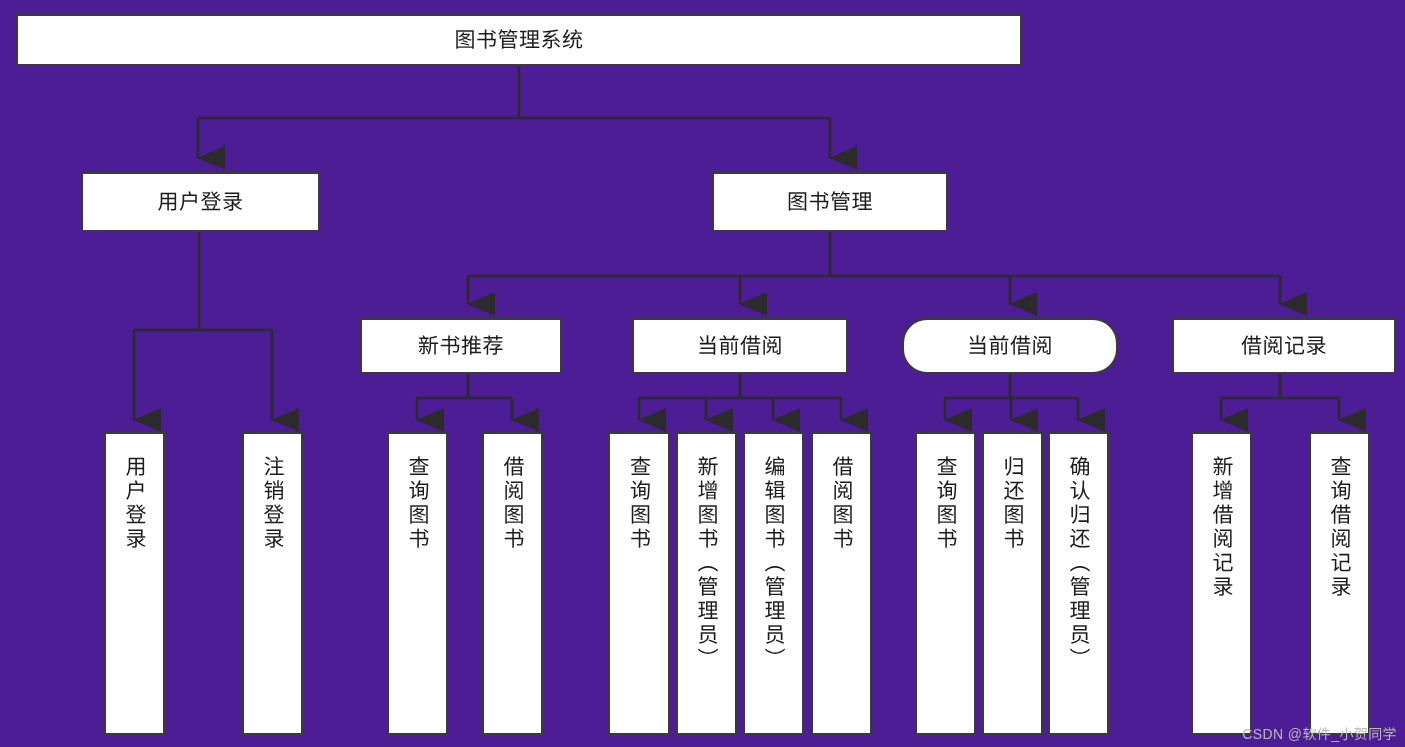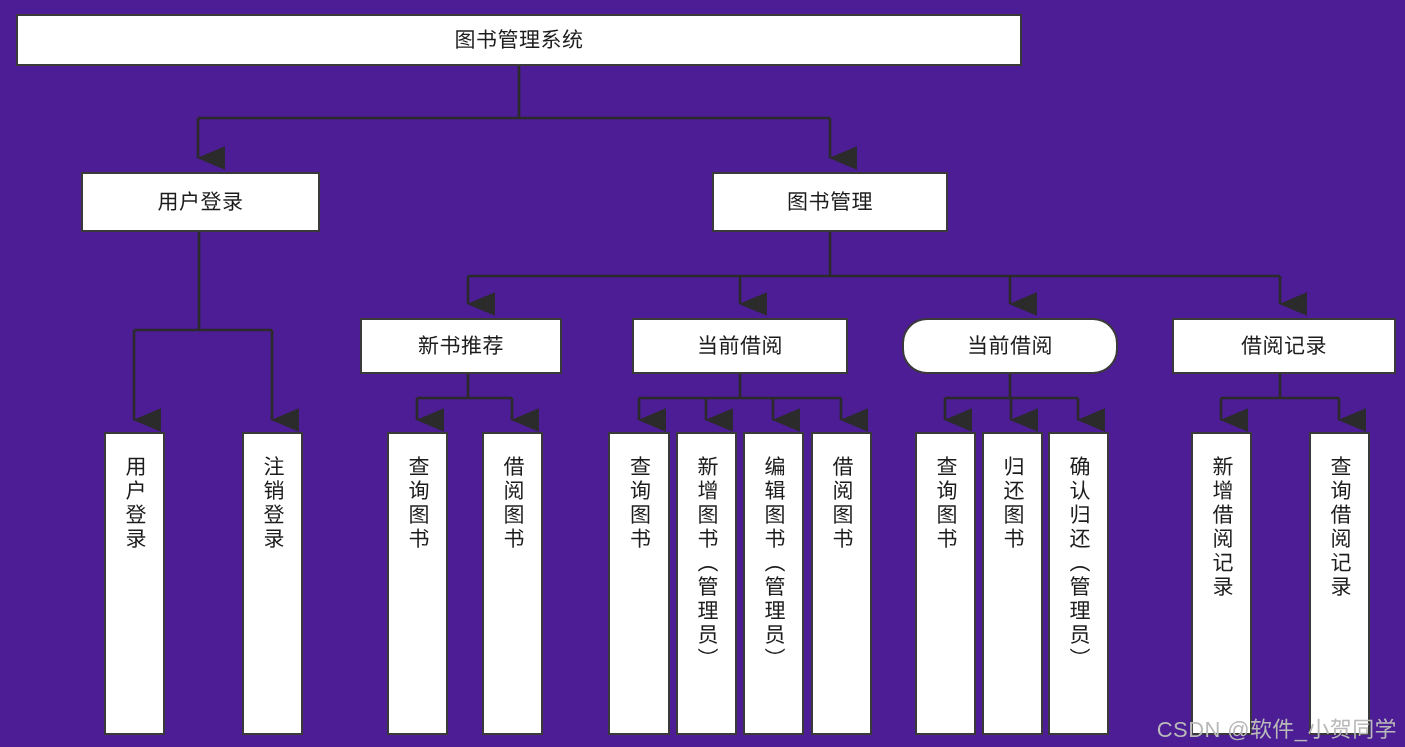--- a/index.html
+++ b/index.html
@@ -61,21 +61,21 @@
     writing-mode: vertical-rl;
     text-orientation: upright;
     font-size: 21px;
     letter-spacing: 3px;
     line-height: 1;
   }
   #watermark {
     position: absolute;
     right: 8px;
     bottom: 4px;
-    font-size: 22px;
+    font-size: 14px;
     color: #b9b9b9;
     letter-spacing: 0.4px;
     z-index: 5;
     white-space: nowrap;
     margin-top: 24px;
   }
 </style>
 </head>
 <body>
 

